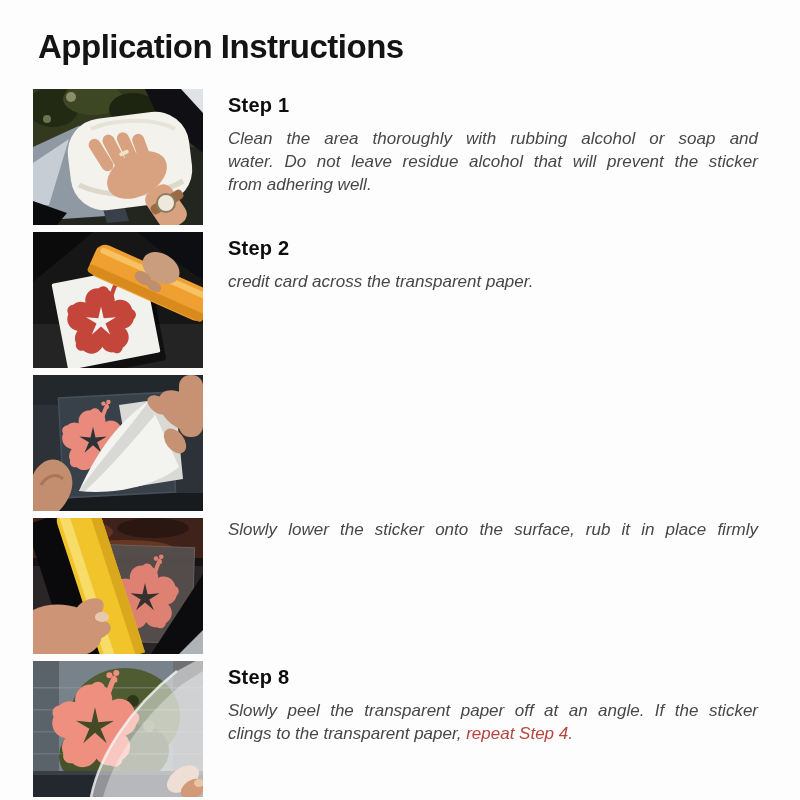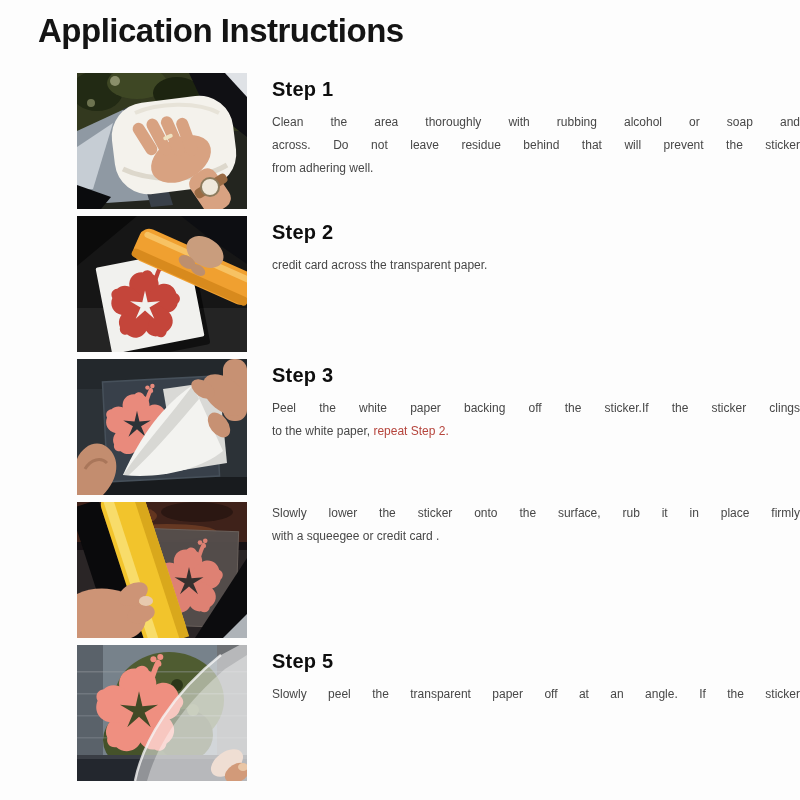--- a/index.html
+++ b/index.html
@@ -3,38 +3,38 @@
 <meta charset="utf-8">
 <style>
   html,body { margin:0; padding:0; }
   body {
     width:800px; height:800px;
     background:#fdfdfd;
     font-family:"Liberation Sans", sans-serif;
     color:#474747;
     overflow:hidden;
   }
-  .page { padding:12px 0 0 33px; }
+  .page { padding:28px 0 0 33px; }
   .page-title {
     font-size:33px; font-weight:bold; color:#141414;
     margin:0 0 0 5px; letter-spacing:-0.5px;
   }
-  .steps { margin-top:23px;margin-left:44px; }
+  .steps { margin-top:23px; }
   .step-row { display:flex; margin-bottom:7px; }
   .photo {
     width:170px; height:136px; flex:0 0 170px;
     background:#222; overflow:hidden;
   }
   .photo svg { display:block; width:170px; height:136px; }
   .step-content { margin-left:25px; width:530px; }
   .step-heading {
     font-size:20px; font-weight:bold; color:#0e0e0e;
     margin:5px 0 10px 0; letter-spacing:0.2px;
   }
-  .line { font-size:12px; line-height:23px; color:#474747; }
+  .line { font-size:17px; line-height:23px; color:#474747;font-style:italic; }
   .jline { text-align:justify; text-align-last:justify; }
   .lastline { text-align:center; text-align-last:left; }
   .red { color:#b5443c; }
   .defs-holder { position:absolute; width:0; height:0; overflow:hidden; }
 </style>
 </head>
 <body>
 
 <svg class="defs-holder" aria-hidden="true">
   <defs>
@@ -88,21 +88,21 @@
             <rect x="118" y="96" width="30" height="44" rx="10" transform="rotate(-34 133 118)"></rect>
           </g>
           <rect x="86" y="62" width="10" height="4" rx="2" transform="rotate(-24 91 64)" fill="#efe3c2"></rect>
           <rect x="116" y="108" width="36" height="10" rx="4" transform="rotate(-32 134 113)" fill="#9a6b44"></rect>
           <circle cx="133" cy="114" r="9" fill="#efe9dc" stroke="#8d7c5e" stroke-width="2"></circle>
         </svg>
       </div>
       <div class="step-content">
         <h2 class="step-heading">Step 1</h2>
         <div class="line jline"><span>Clean the area thoroughly with rubbing alcohol or soap and</span></div>
-        <div class="line jline"><span>across. Do not leave residue behind that will prevent the sticker</span></div>
+        <div class="line jline"><span>water. Do not leave residue alcohol that will prevent the sticker</span></div>
         <div class="line lastline"><span>from adhering well.</span></div>
       </div>
     </div>
 
     <div class="step-row">
       <div class="photo">
         <svg viewBox="0 0 170 136">
           <rect width="170" height="136" fill="#161616"></rect>
           <rect y="92" width="170" height="44" fill="#242424"></rect>
           <polygon points="0,0 60,0 0,50" fill="#0b0b0b"></polygon>
@@ -139,25 +139,20 @@
           <path d="M46,116 C70,82 94,56 116,26 L122,40 C100,66 76,94 52,116 Z" fill="#d8d8d4"></path>
           <g fill="#c79173">
             <rect x="146" y="0" width="24" height="62" rx="11"></rect>
             <ellipse cx="148" cy="36" rx="26" ry="16" transform="rotate(40 148 36)"></ellipse>
             <ellipse cx="126" cy="30" rx="13" ry="8" transform="rotate(34 126 30)"></ellipse>
             <ellipse cx="142" cy="66" rx="14" ry="9" transform="rotate(52 142 66)"></ellipse>
           </g>
           <path d="M0,136 L0,100 C6,86 20,80 30,88 C44,99 42,120 26,136 Z" fill="#c38d6f"></path>
           <path d="M8,110 C14,100 24,98 30,104" stroke="#a9765a" stroke-width="3" fill="none"></path>
         </svg>
-      </div>
-      <div class="step-content">
-        <h2 class="step-heading">Step 3</h2>
-        <div class="line jline"><span>Peel the white paper backing off the sticker.If the sticker clings</span></div>
-        <div class="line lastline"><span>to the white paper, </span><span class="red">repeat Step 2.</span></div>
       </div>
     </div>
 
     <div class="step-row">
       <div class="photo">
         <svg viewBox="0 0 170 136">
           <rect width="170" height="136" fill="#2a2526"></rect>
           <rect width="170" height="42" fill="#3f221a"></rect>
           <ellipse cx="40" cy="14" rx="40" ry="12" fill="#63351f"></ellipse>
           <ellipse cx="120" cy="10" rx="36" ry="10" fill="#2b1712"></ellipse>
@@ -176,21 +171,20 @@
           <g fill="#cd9476">
             <path d="M0,92 C20,82 48,86 62,100 C74,112 70,130 54,136 L0,136 Z"></path>
             <ellipse cx="56" cy="92" rx="16" ry="10" transform="rotate(-30 56 92)"></ellipse>
             <ellipse cx="64" cy="112" rx="14" ry="9" transform="rotate(-15 64 112)"></ellipse>
           </g>
           <ellipse cx="69" cy="99" rx="7" ry="5" fill="#e7c9ae"></ellipse>
         </svg>
       </div>
       <div class="step-content">
         <div class="line jline"><span>Slowly lower the sticker onto the surface, rub it in place firmly</span></div>
-        <div class="line lastline"><span>with a squeegee or credit card .</span></div>
       </div>
     </div>
 
     <div class="step-row">
       <div class="photo">
         <svg viewBox="0 0 170 136">
           <rect width="170" height="136" fill="#77828b"></rect>
           <rect width="26" height="136" fill="#5a626a"></rect>
           <rect x="140" width="30" height="136" fill="#6e7174"></rect>
           <ellipse cx="92" cy="55" rx="55" ry="48" fill="#4f5c31"></ellipse>
@@ -209,19 +203,20 @@
           <rect y="114" width="170" height="22" fill="#23272e"></rect>
           <ellipse cx="150" cy="118" rx="18" ry="11" transform="rotate(-35 150 118)" fill="#cf9878"></ellipse>
           <path d="M58,136 C66,96 96,48 144,10 L170,-4 L170,136 Z" fill="#ffffff" opacity="0.5"></path>
           <path d="M70,136 C80,100 104,62 148,24 L170,10 L170,136 Z" fill="#ffffff" opacity="0.35"></path>
           <path d="M58,136 C66,96 96,48 144,10" stroke="#f5f5f5" stroke-width="2.5" fill="none" opacity="0.8"></path>
           <ellipse cx="160" cy="128" rx="13" ry="9" transform="rotate(-30 160 128)" fill="#d29a79"></ellipse>
           <ellipse cx="166" cy="122" rx="5" ry="4" fill="#e9c6a6"></ellipse>
         </svg>
       </div>
       <div class="step-content">
-        <h2 class="step-heading">Step 5</h2>
+        <h2 class="step-heading">Step 8</h2>
         <div class="line jline"><span>Slowly peel the transparent paper off at an angle. If the sticker</span></div>
+        <div class="line lastline"><span>clings to the transparent paper, </span><span class="red">repeat Step 4.</span></div>
       </div>
     </div>
 
   </div>
 </div>
 
 </body></html>

